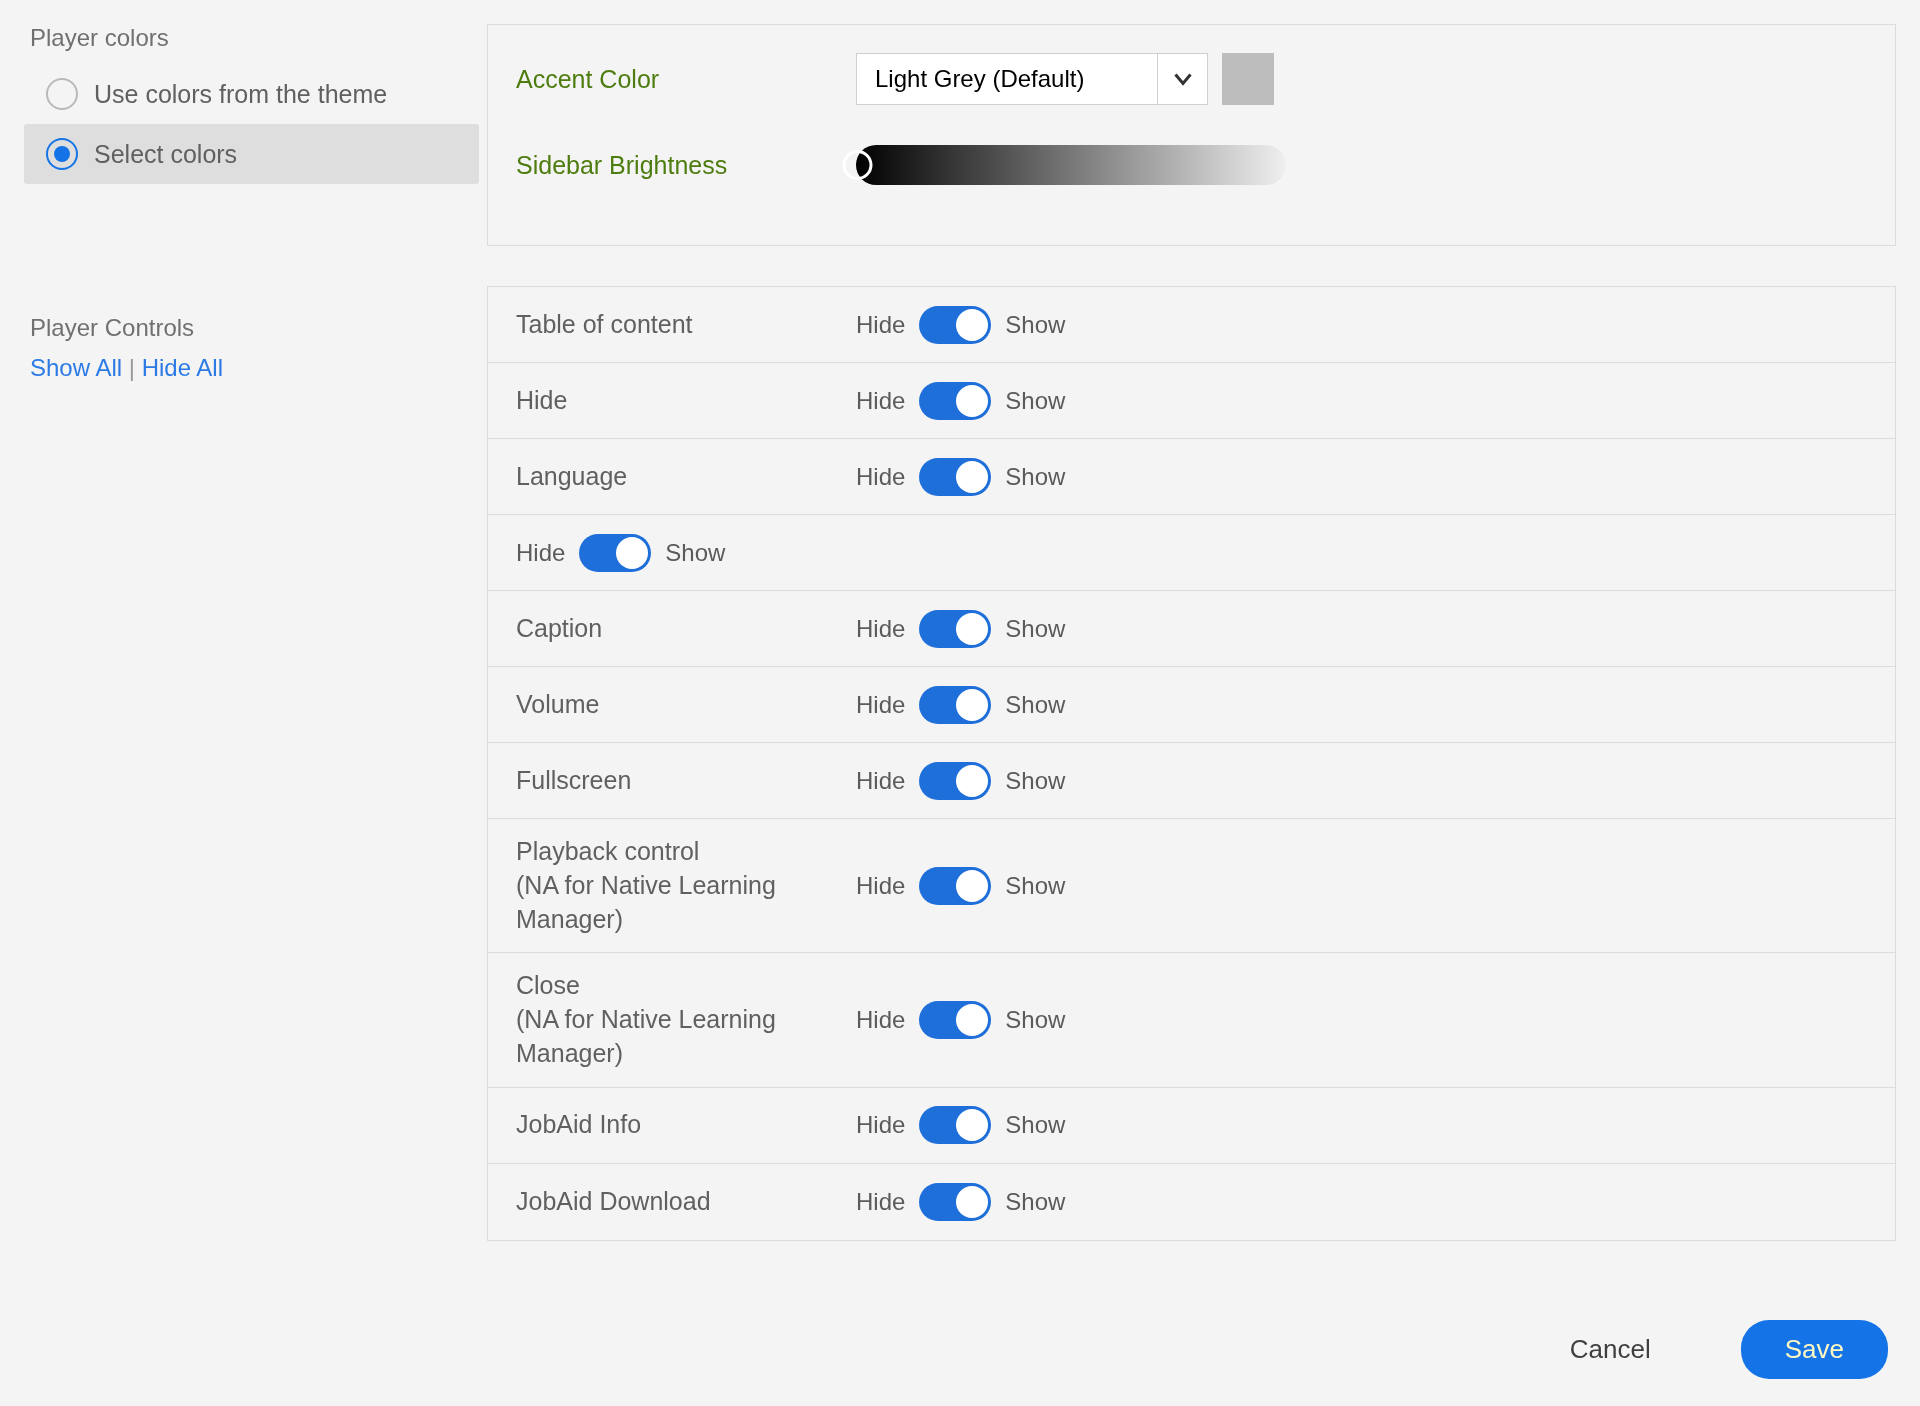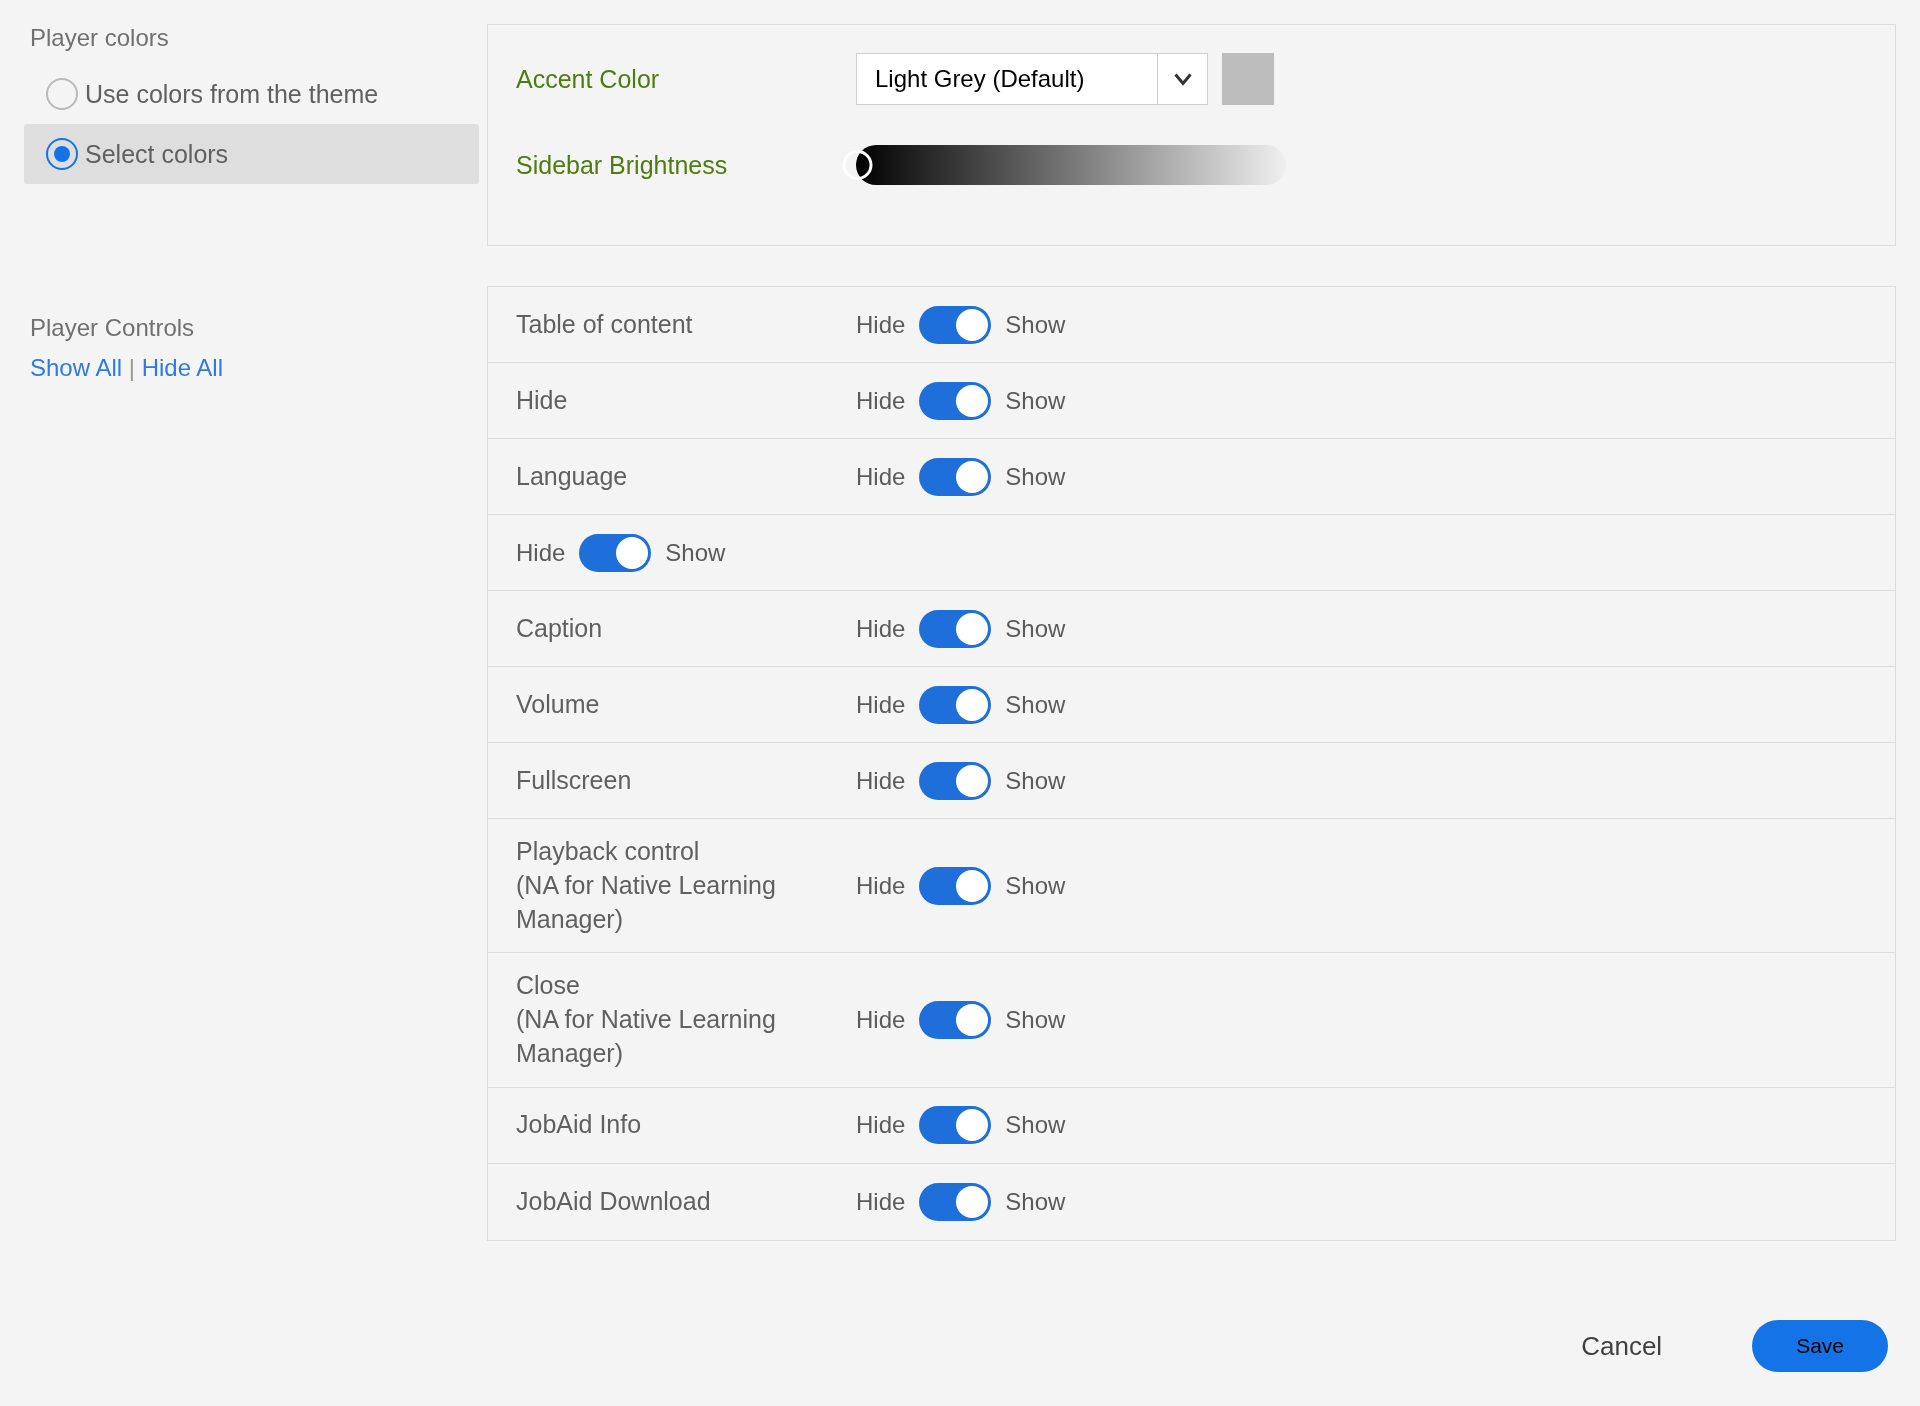--- a/index.html
+++ b/index.html
@@ -27,21 +27,21 @@
   }
   .section-title {
     color: #707070;
     font-size: 24px;
     margin-bottom: 12px;
     padding-left: 6px;
   }
   .radio-row {
     display: flex;
     align-items: center;
-    gap: 7px;
+    gap: 16px;
     padding: 14px 28px 14px 22px;
     cursor: pointer;
     border-radius: 3px;
   }
   .radio-row.selected {
     background: #dedede;
   }
   .radio-outer {
     width: 32px;
     height: 32px;
@@ -201,22 +201,22 @@
   }
   .btn-cancel {
     color: #3f3f3f;
     font-size: 26px;
     cursor: pointer;
     background: none;
     border: none;
   }
   .btn-save {
     background: #1473e6;
-    color: #000000;
-    font-size: 21px;
+    color: #fef9c3;
+    font-size: 26px;
     border: none;
     border-radius: 28px;
     padding: 14px 44px;
     cursor: pointer;
     font-weight: 300;
   }
 </style>
 </head>
 <body>
 

